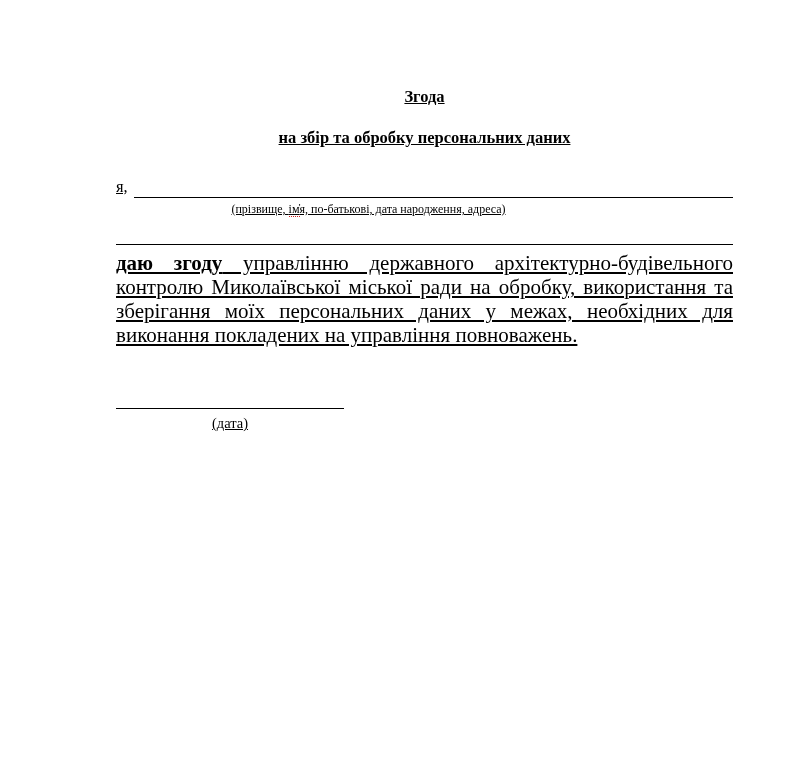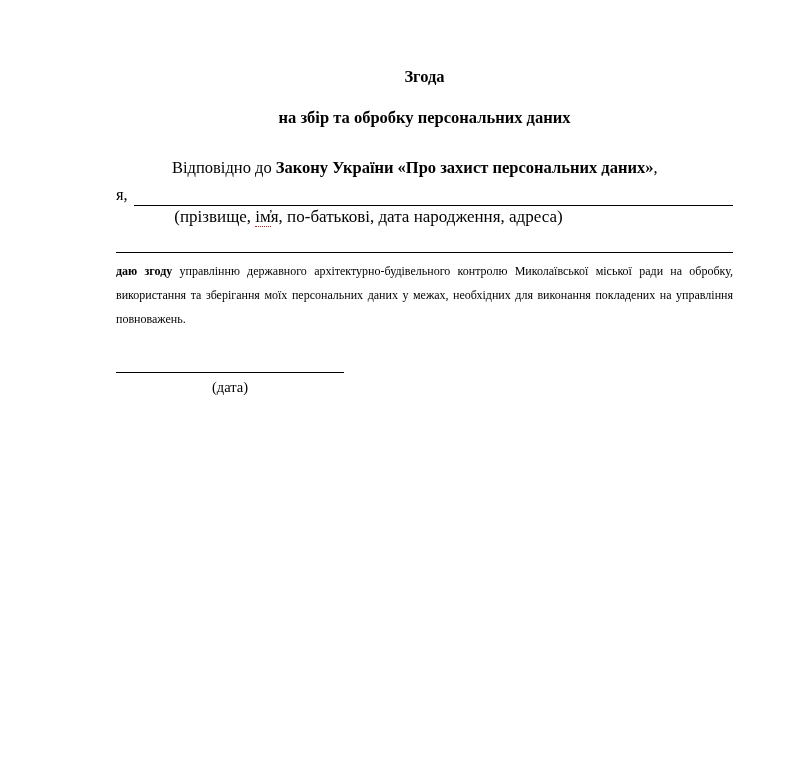--- a/index.html
+++ b/index.html
@@ -15,21 +15,22 @@
     position: relative;
     overflow: hidden;
   }
   .page {
     position: absolute;
     left: 0;
     top: 0;
     width: 793px;
     height: 724px;
     box-sizing: border-box;
-    padding: 64px 52px 0 116px;
+    padding: 84px 52px 0 116px;
+    text-decoration: underline;
   }
   .doc-title {
     text-align: center;
     font-weight: bold;
     font-size: 16.5px;
     line-height: 25px;
     margin: 0;
     padding-right: 8px;
   }
   .title-line-1 { display: block; }
@@ -67,42 +68,42 @@
     margin-left: 6px;
   }
   .rule-full {
     border-bottom: 1px solid #000;
     height: 17px;
     margin-top: 9px;
     margin-right: 8px;
   }
   .caption {
     text-align: center;
-    font-size: 17px;
+    font-size: 12px;
     line-height: 18px;
     margin-top: 2px;
     padding-right: 120px;
   }
   .caption .spell {
     border-bottom: 1px dotted #cc2222;
     text-decoration: none;
   }
 
   .para-body {
     margin-top: 6px;
     text-align: justify;
     padding-right: 8px;
-    font-size: 12px;
+    font-size: 21px;
     line-height: 24px;
   }
 
   .sign-row {
     display: flex;
     justify-content: space-between;
-    margin-top: 40px;
+    margin-top: 60px;
     padding-right: 8px;
   }
   .sign-col {
     width: 228px;
   }
   .sign-line {
     border-bottom: 1px solid #000;
     height: 1px;
   }
   .sign-caption {
@@ -117,23 +118,20 @@
 
 <div class="page">
 
   <div class="doc-title">
     <span class="title-line-1">Згода</span>
     <span class="title-line-2">на збір та обробку персональних даних</span>
   </div>
 
   <div class="body-block">
 
-    <p class="para-intro">
-      <span>Відповідно до </span><span class="bold">Закону України «Про захист персональних даних»</span><span>,</span>
-    </p>
 
     <div class="field-row">
       <span class="field-label">я,</span>
       <span class="rule"></span>
     </div>
 
     <div class="caption">
       <span>(прізвище, </span><span class="spell">ім</span><span>̓я, по-батькові, дата народження, адреса)</span>
     </div>
 

